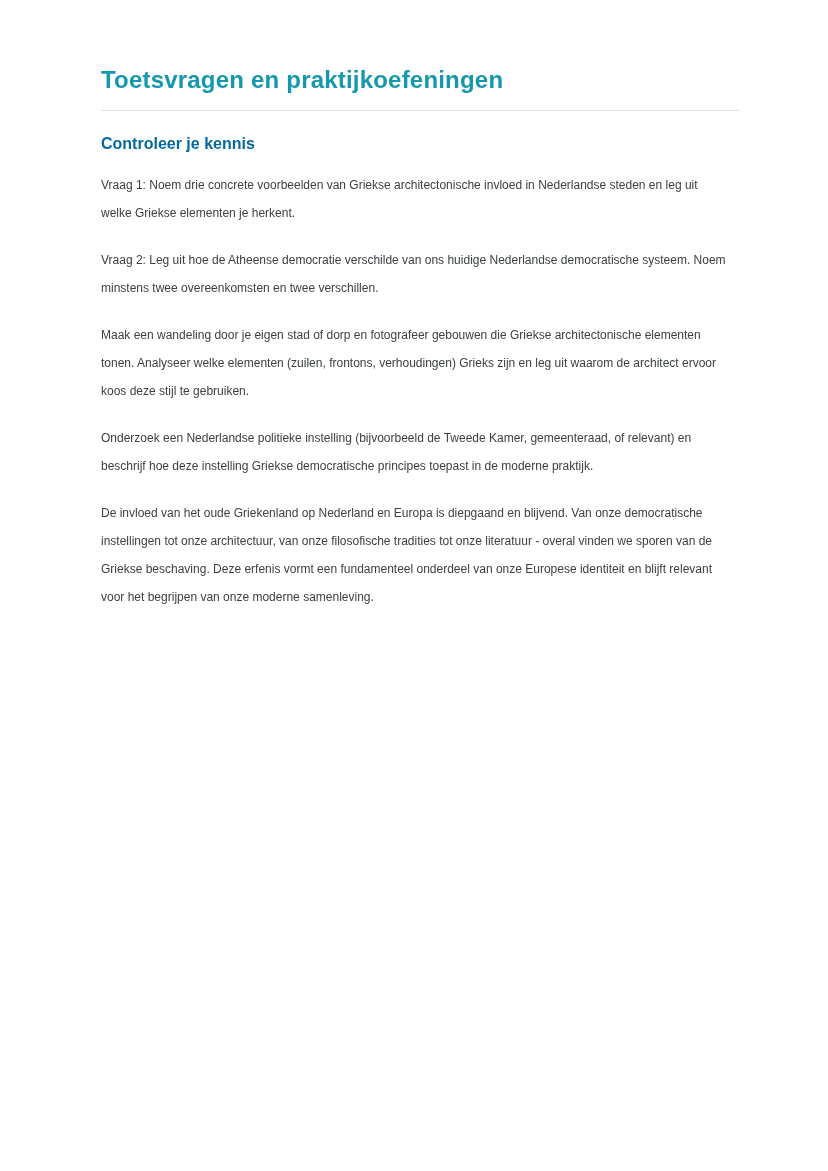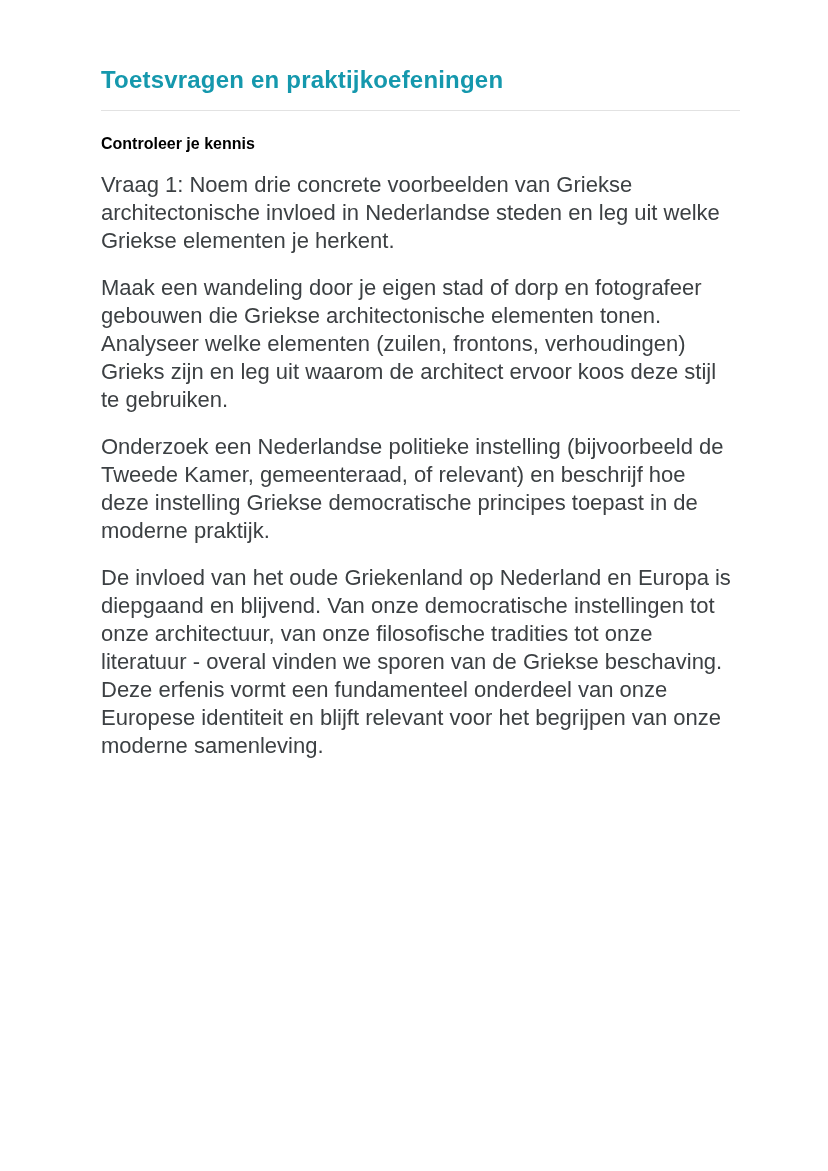--- a/index.html
+++ b/index.html
@@ -29,51 +29,52 @@
       margin-bottom: 16px;
     }
 
     .title-divider {
       border: none;
       border-top: 1px solid #e2e2e2;
       margin: 0 0 24px 0;
     }
 
     .section-heading {
-      color: #000000;
+      color: #0369a1;
       font-size: 16px;
       font-weight: 700;
       margin: 26px 0 18px 0;
     }
 
     .section-heading.first {
       margin-top: 14px;
     }
 
     .paragraph {
       color: #3c4043;
-      font-size: 22px;
+      font-size: 12px;
       line-height: 28px;
       margin: 0 4px 19px 0;
       max-width: 630px;
     }
   </style>
 </head>
 <body>
 
 <div class="page">
   <div class="content">
 
     <h1 class="page-title">Toetsvragen en praktijkoefeningen</h1>
 
     <hr class="title-divider">
 
     <section>
       <h2 class="section-heading first">Controleer je kennis</h2>
       <p class="paragraph">Vraag 1: Noem drie concrete voorbeelden van Griekse architectonische invloed in Nederlandse steden en leg uit welke Griekse elementen je herkent.</p>
+      <p class="paragraph">Vraag 2: Leg uit hoe de Atheense democratie verschilde van ons huidige Nederlandse democratische systeem. Noem minstens twee overeenkomsten en twee verschillen.</p>
     </section>
 
     <section>
       <p class="paragraph">Maak een wandeling door je eigen stad of dorp en fotografeer gebouwen die Griekse architectonische elementen tonen. Analyseer welke elementen (zuilen, frontons, verhoudingen) Grieks zijn en leg uit waarom de architect ervoor koos deze stijl te gebruiken.</p>
       <p class="paragraph">Onderzoek een Nederlandse politieke instelling (bijvoorbeeld de Tweede Kamer, gemeenteraad, of relevant) en beschrijf hoe deze instelling Griekse democratische principes toepast in de moderne praktijk.</p>
     </section>
 
     <section>
       <p class="paragraph">De invloed van het oude Griekenland op Nederland en Europa is diepgaand en blijvend. Van onze democratische instellingen tot onze architectuur, van onze filosofische tradities tot onze literatuur - overal vinden we sporen van de Griekse beschaving. Deze erfenis vormt een fundamenteel onderdeel van onze Europese identiteit en blijft relevant voor het begrijpen van onze moderne samenleving.</p>
     </section>

